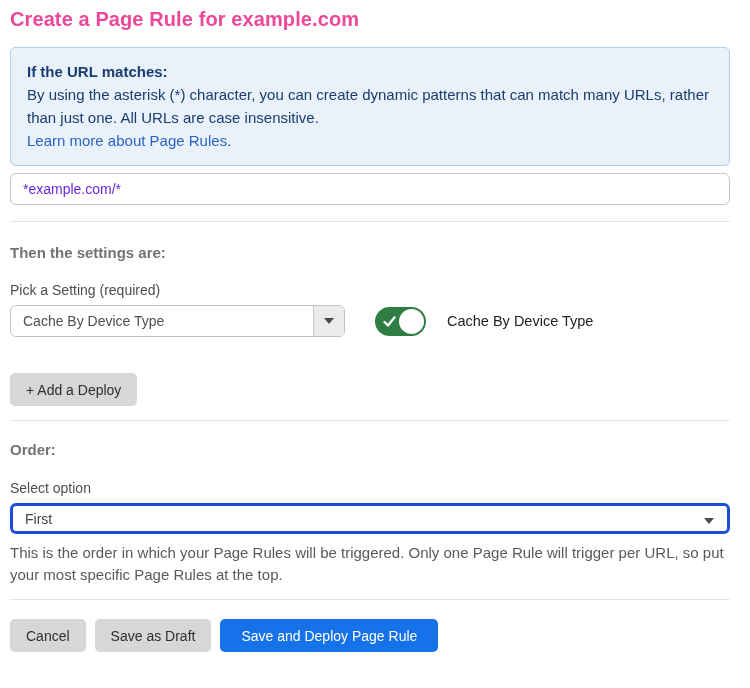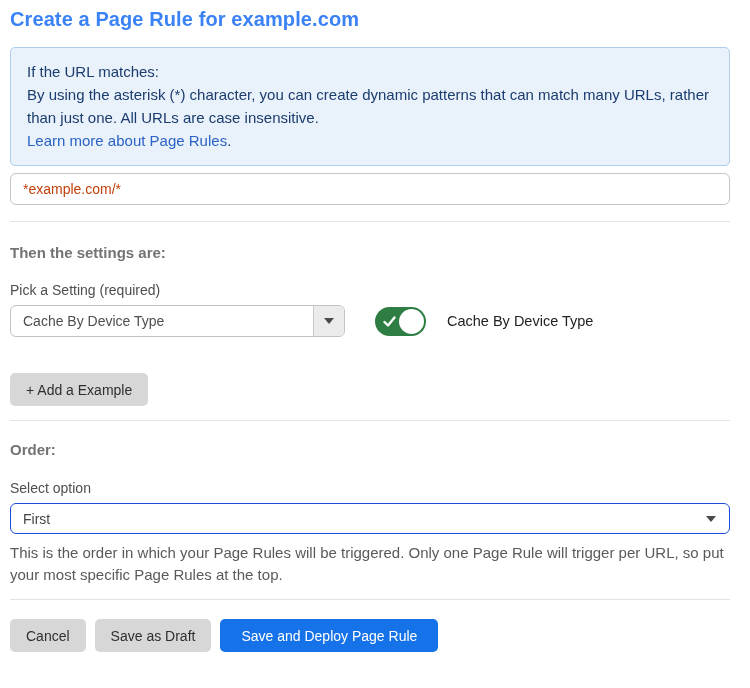--- a/index.html
+++ b/index.html
@@ -7,51 +7,51 @@
   body {
     font-family: "Liberation Sans", sans-serif;
     color: #333;
     overflow: hidden;
   }
   .container { padding: 8px 20px 0 10px; width: 750px; }
 
   .page-title {
     font-size: 20px;
     font-weight: bold;
-    color: #3b82f6;
+    color: #ec4899;
     letter-spacing: 0.1px;
   }
 
   .info-box {
     margin-top: 16px;
     background: #e9f1fb;
     border: 1px solid #b0cdee;
     border-radius: 5px;
     padding: 12px 16px 13px 16px;
     color: #1b3c6e;
     font-size: 15px;
     line-height: 23px;
   }
-  .info-heading { font-weight: normal; }
+  .info-heading { font-weight: bold; }
   .info-link { color: #2b62c4; cursor: pointer; }
 
   .field-label {
     font-size: 14px;
     color: #4e4e4e;
     margin-top: 22px;
   }
   .text-input {
     margin-top: 7px;
     width: 100%;
     height: 32px;
     border: 1px solid #c5c5c5;
     border-radius: 6px;
     padding: 0 12px;
     font-size: 14px;
-    color: #c2410c;
+    color: #6d28d9;
     font-family: "Liberation Sans", sans-serif;
     background: #fff;
     outline: none;
   }
   .helper-text {
     margin-top: 7px;
     font-size: 13.5px;
     color: #5c5c5c;
   }
 
@@ -151,21 +151,21 @@
   .btn-gray { background: #d7d7d7; color: #2f2f2f; }
   .btn-blue { background: #1672e8; color: #ffffff; padding: 0 21px; }
 
   .add-setting-btn { margin-top: 36px; }
 
   .wide-select {
     margin-top: 7px;
     position: relative;
     width: 100%;
     height: 31px;
-    border: 1px solid #1d4ed8;
+    border: 3px solid #1d4ed8;
     border-radius: 6px;
     background: #fff;
     display: flex;
     align-items: center;
     padding: 0 12px;
     font-size: 14px;
     color: #444;
     cursor: pointer;
   }
   .wide-select .caret-down {
@@ -218,21 +218,21 @@
     </div>
     <div class="toggle">
       <svg class="check" viewBox="0 0 13 13">
         <polyline points="1.5,7 5,10.5 11.5,2.5" fill="none" stroke="#ffffff" stroke-width="2.4" stroke-linecap="round" stroke-linejoin="round"></polyline>
       </svg>
       <div class="knob"></div>
     </div>
     <div class="toggle-label">Cache By Device Type</div>
   </div>
 
-  <button class="btn btn-gray add-setting-btn">+ Add a Example</button>
+  <button class="btn btn-gray add-setting-btn">+ Add a Deploy</button>
 
   <hr class="divider" style="margin-top:14px;">
 
   <div class="section-heading" style="margin-top:20px;">Order:</div>
 
   <div class="field-label">Select option</div>
 
   <div class="wide-select">
     <span>First</span>
     <span class="caret-down"></span>

